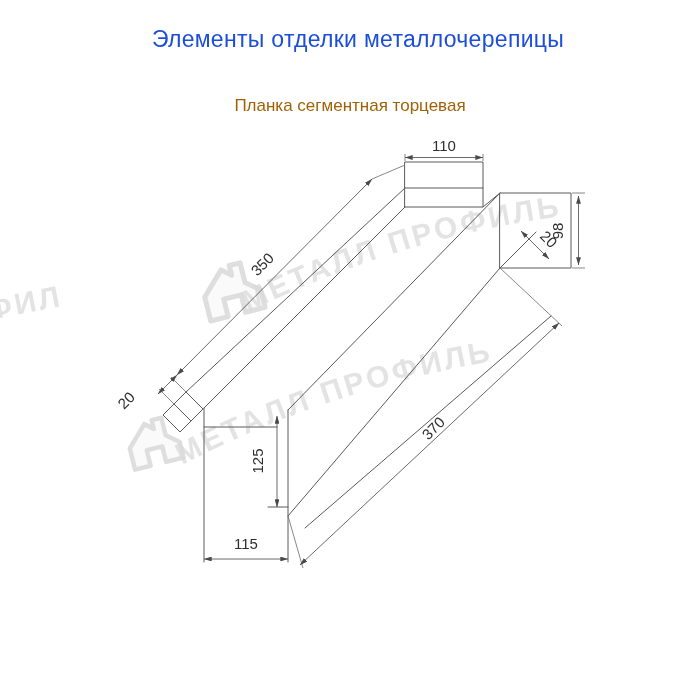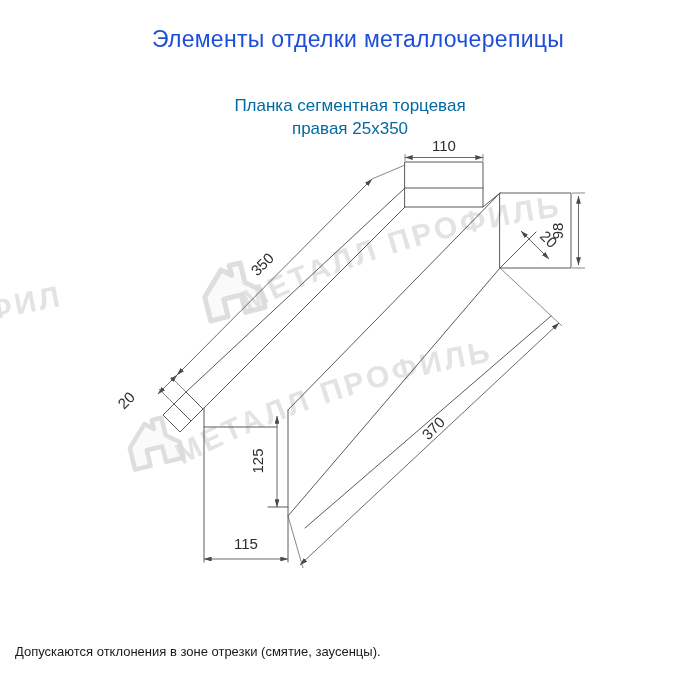--- a/index.html
+++ b/index.html
@@ -12,21 +12,21 @@
   }
   .title{
     position:absolute;top:26px;left:8px;width:700px;
     text-align:center;
     font-size:23px;font-weight:400;color:#1d4ed8;
     letter-spacing:.3px;
   }
   .subtitle{
     position:absolute;top:94px;left:0;width:700px;
     text-align:center;
-    font-size:17px;color:#0369a1;line-height:23px;
+    font-size:17px;color:#a16207;line-height:23px;
   }
   .footer{
     position:absolute;top:643px;left:15px;width:670px;
     font-size:13px;color:#1a1a1a;line-height:18px;
   }
   svg.drawing{position:absolute;top:0;left:0;}
   .outline{stroke:#5a5a5a;stroke-width:1;fill:none;stroke-linecap:round;stroke-linejoin:round;}
   .dimline{stroke:#5a5a5a;stroke-width:0.9;fill:none;}
   .extline{stroke:#6a6a6a;stroke-width:0.8;fill:none;}
   .dimtext{font-family:"Liberation Sans",sans-serif;font-size:15px;fill:#2e2e2e;}
@@ -36,21 +36,20 @@
 </style>
 </head>
 <body>
 
 <div class="page">
 
   <div class="title">Элементы отделки металлочерепицы</div>
 
   <div class="subtitle">
     <div>Планка сегментная торцевая</div>
-    <div>правая 25х350</div>
   </div>
 
   <svg class="drawing" width="700" height="700" viewBox="0 0 700 700">
     <defs>
       <marker id="arr" viewBox="0 0 10 6" refX="9.5" refY="3" markerWidth="9" markerHeight="5.4" orient="auto-start-reverse">
         <path d="M0,0 L10,3 L0,6 Z" fill="#4a4a4a"></path>
       </marker>
     </defs>
 
     <g>
@@ -152,16 +151,15 @@
         <path class="extline" d="M500,268 L562,326"></path>
         <path class="extline" d="M288,516 L303,568"></path>
         <path class="dimline" d="M300,565 L559,323" marker-start="url(#arr)" marker-end="url(#arr)"></path>
         <text class="dimtext" x="437" y="432" text-anchor="middle" transform="rotate(-45 437 432)">370</text>
       </g>
 
     </g>
   </svg>
 
   <div class="footer">
-    <div>Допускаются отклонения в зоне отрезки (смятие, заусенцы).</div>
   </div>
 
 </div>
 
 </body></html>

